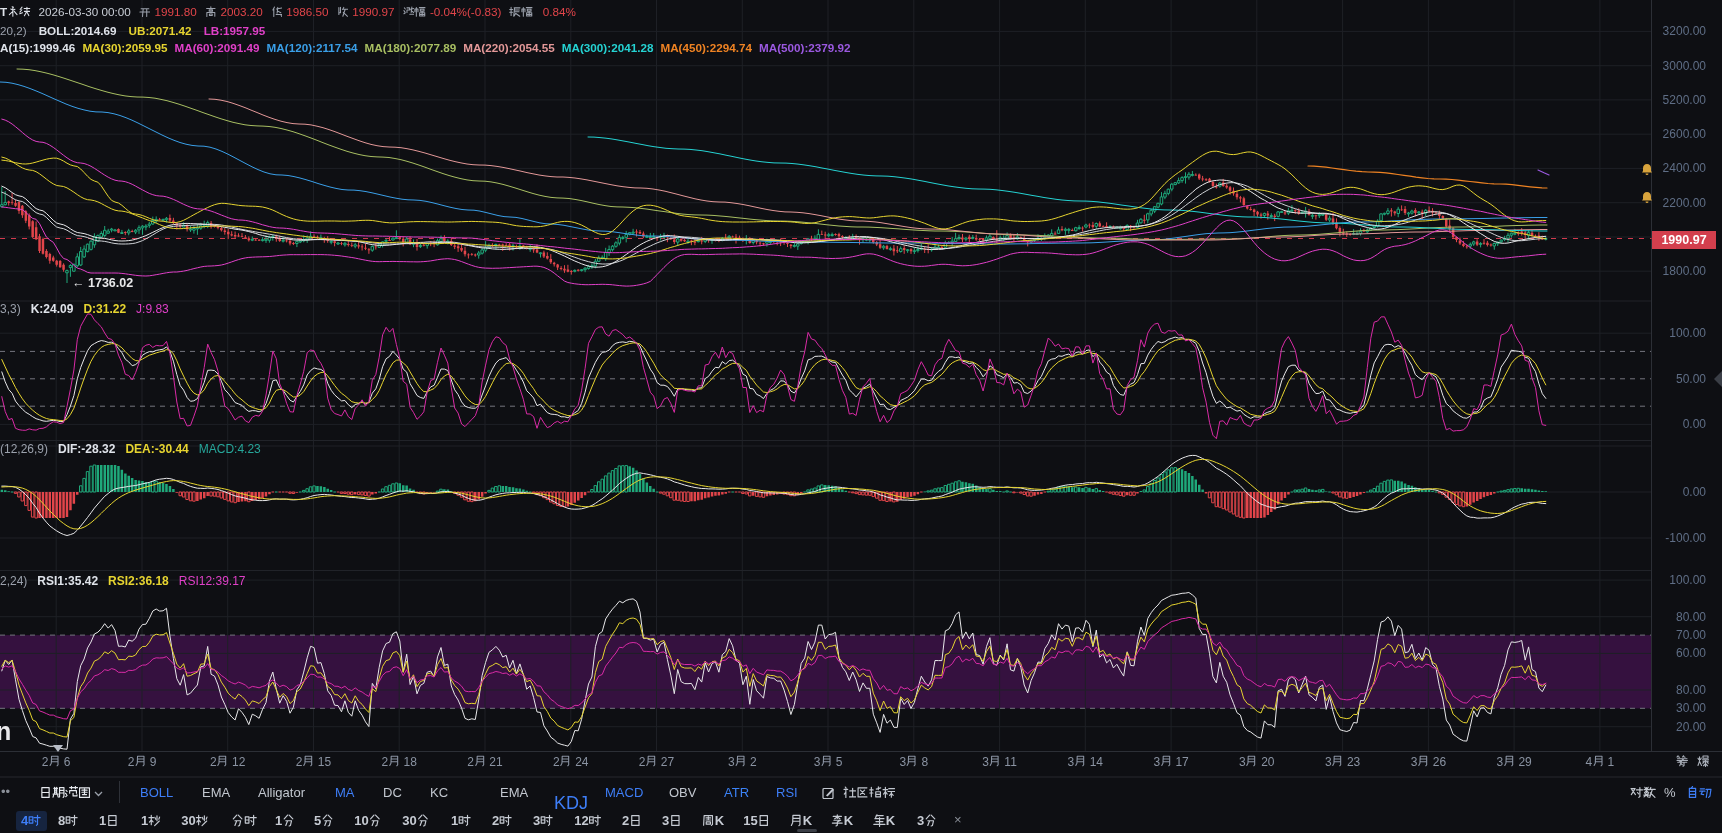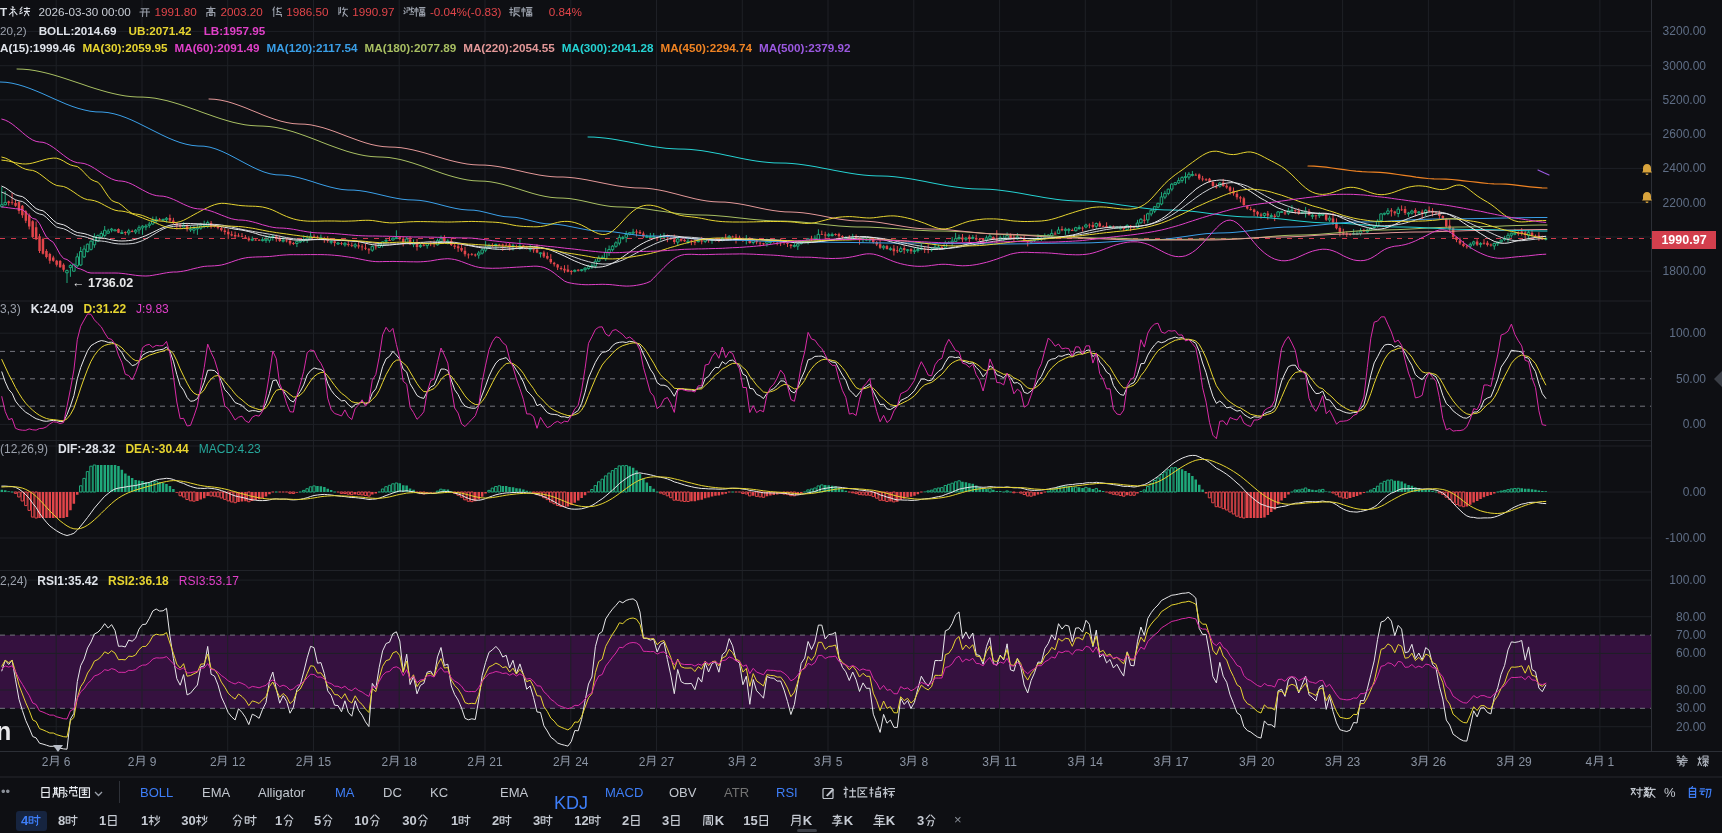--- a/index.html
+++ b/index.html
@@ -180,26 +180,26 @@
         </svg></span><span class="val" style="margin-left:4px">1986.50</span><span class="lbl" style="margin-left:8px"><svg class="k" viewBox="0 0 100 100">
           <use href="#u6536"></use>
         </svg></span><span class="val" style="margin-left:4px">1990.97</span><span class="lbl" style="margin-left:8px"><svg class="k" viewBox="0 0 100 100">
           <use href="#u6da8"></use>
         </svg><svg class="k" viewBox="0 0 100 100">
           <use href="#u5e45"></use>
         </svg></span><span class="val" style="margin-left:4px">-0.04%(-0.83)</span><span class="lbl" style="margin-left:8px"><svg class="k" viewBox="0 0 100 100">
           <use href="#u632f"></use>
         </svg><svg class="k" viewBox="0 0 100 100">
           <use href="#u5e45"></use>
-        </svg></span><span class="val" style="margin-left:16px">0.84%</span></div>
+        </svg></span><span class="val" style="margin-left:10px">0.84%</span></div>
 <div class="abs" style="left:0;top:24px;font-size:11.7px"><span style="color:#9ba1ac">20,2)</span><span style="color:#dfe3ea;font-weight:bold;margin-left:12px">BOLL:2014.69</span><span style="color:#e6d430;font-weight:bold;margin-left:12px">UB:2071.42</span><span style="color:#e040c8;font-weight:bold;margin-left:12px">LB:1957.95</span></div>
 <div class="abs" style="left:0;top:41px;font-size:11.7px"><span style="color:#dfe3ea;font-weight:bold;margin-right:7px">A(15):1999.46</span><span style="color:#e6d430;font-weight:bold;margin-right:7px">MA(30):2059.95</span><span style="color:#e040c8;font-weight:bold;margin-right:7px">MA(60):2091.49</span><span style="color:#3a9fe8;font-weight:bold;margin-right:7px">MA(120):2117.54</span><span style="color:#a8bf62;font-weight:bold;margin-right:7px">MA(180):2077.89</span><span style="color:#e39898;font-weight:bold;margin-right:7px">MA(220):2054.55</span><span style="color:#25d3d3;font-weight:bold;margin-right:7px">MA(300):2041.28</span><span style="color:#ef8323;font-weight:bold;margin-right:7px">MA(450):2294.74</span><span style="color:#9b59e0;font-weight:bold;margin-right:7px">MA(500):2379.92</span></div>
 <div class="abs" style="left:0;top:302px;font-size:12px"><span style="color:#9ba1ac">3,3)</span><span style="color:#dfe3ea;font-weight:bold;margin-left:10px">K:24.09</span><span style="color:#e6d430;font-weight:bold;margin-left:10px">D:31.22</span><span style="color:#e040c8;margin-left:10px">J:9.83</span></div>
 <div class="abs" style="left:0;top:442px;font-size:12px"><span style="color:#9ba1ac">(12,26,9)</span><span style="color:#dfe3ea;font-weight:bold;margin-left:10px">DIF:-28.32</span><span style="color:#e6d430;font-weight:bold;margin-left:10px">DEA:-30.44</span><span style="color:#26a69a;margin-left:10px">MACD:4.23</span></div>
-<div class="abs" style="left:0;top:574px;font-size:12px"><span style="color:#9ba1ac">2,24)</span><span style="color:#dfe3ea;font-weight:bold;margin-left:10px">RSI1:35.42</span><span style="color:#e6d430;font-weight:bold;margin-left:10px">RSI2:36.18</span><span style="color:#e040c8;margin-left:10px">RSI3:53.17</span></div>
+<div class="abs" style="left:0;top:574px;font-size:12px"><span style="color:#9ba1ac">2,24)</span><span style="color:#dfe3ea;font-weight:bold;margin-left:10px">RSI1:35.42</span><span style="color:#e6d430;font-weight:bold;margin-left:10px">RSI2:36.18</span><span style="color:#e040c8;margin-left:10px">RSI12:39.17</span></div>
 <div class="abs" style="left:-4px;top:717px;font-size:25px;font-weight:bold;color:#e9e9ec">n</div>
 <div class="axl" style="top:271.2px">1800.00</div>
 <div class="axl" style="top:202.7px">2200.00</div>
 <div class="axl" style="top:168.4px">2400.00</div>
 <div class="axl" style="top:134.2px">2600.00</div>
 <div class="axl" style="top:99.9px">5200.00</div>
 <div class="axl" style="top:65.7px">3000.00</div>
 <div class="axl" style="top:31.4px">3200.00</div>
 <div class="axl" style="top:333.2px">100.00</div>
 <div class="axl" style="top:378.8px">50.00</div>
@@ -305,21 +305,21 @@
 <div class="abs" style="left:140px;top:785px;font-size:13px;color:#3e7ef7">BOLL</div>
 <div class="abs" style="left:202px;top:785px;font-size:13px;color:#c2c7cf">EMA</div>
 <div class="abs" style="left:258px;top:785px;font-size:13px;color:#c2c7cf">Alligator</div>
 <div class="abs" style="left:335px;top:785px;font-size:13px;color:#3e7ef7">MA</div>
 <div class="abs" style="left:383px;top:785px;font-size:13px;color:#c2c7cf">DC</div>
 <div class="abs" style="left:430px;top:785px;font-size:13px;color:#c2c7cf">KC</div>
 <div class="abs" style="left:500px;top:785px;font-size:13px;color:#c2c7cf">EMA</div>
 <div class="abs" style="left:554px;top:793px;font-size:18px;color:#3e7ef7">KDJ</div>
 <div class="abs" style="left:605px;top:785px;font-size:13px;color:#3e7ef7">MACD</div>
 <div class="abs" style="left:669px;top:785px;font-size:13px;color:#c2c7cf">OBV</div>
-<div class="abs" style="left:724px;top:785px;font-size:13px;color:#737373">ATR</div>
+<div class="abs" style="left:724px;top:785px;font-size:13px;color:#3b82f6">ATR</div>
 <div class="abs" style="left:776px;top:785px;font-size:13px;color:#3e7ef7">RSI</div>
 <svg class="abs" style="left:822px;top:786px" width="13" height="13">
       <rect x="1" y="2.5" width="10" height="10" rx="1" fill="none" stroke="#c2c7cf" stroke-width="1.2"></rect>
       <path d="M4,9.5 L10.5,2.5 L12,4 L5.5,10.5 Z" fill="#c2c7cf"></path>
     </svg>
 <div class="abs" style="left:843px;top:785px;font-size:13px;color:#c2c7cf"><svg class="k" viewBox="0 0 100 100">
         <use href="#u793e"></use>
       </svg><svg class="k" viewBox="0 0 100 100">
         <use href="#u533a"></use>
       </svg><svg class="k" viewBox="0 0 100 100">

